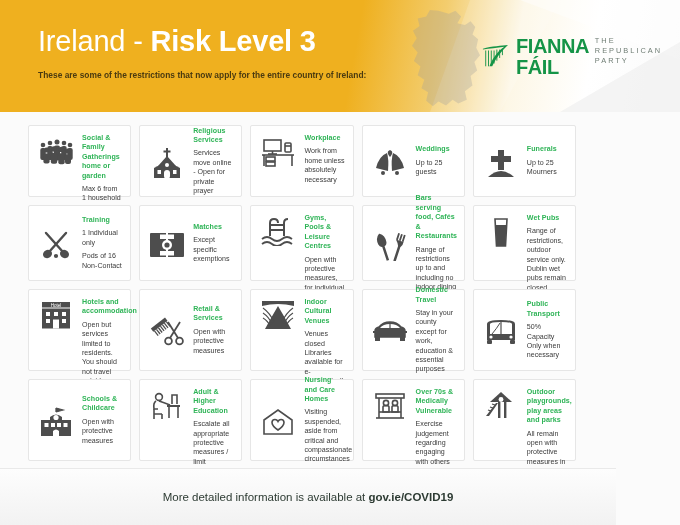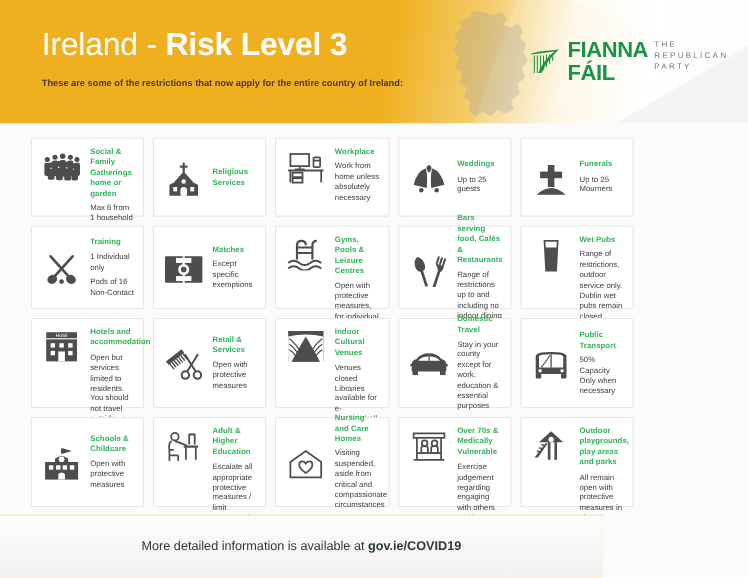--- a/index.html
+++ b/index.html
@@ -58,22 +58,22 @@
   .card-icon svg { display: block; }
   .card-body { flex: 1 1 auto; min-width: 0; padding-top: 1px; }
   .card-title { color: #2fb457; font-size: 7.1px; font-weight: 700; line-height: 9.4px; letter-spacing: .04px; }
   .card-text { color: #3b3b3b; font-size: 7.1px; font-weight: 400; line-height: 9.4px; margin-top: 4px; }
 
   
   .card.vcenter { align-items: center; }
 
   
   .footer {
-    position: absolute; left: 0; top: 468px; width: 548px; height: 57px;
-    background: #fde047;
+    position: absolute; left: 0; top: 468px; width: 616px; height: 57px;
+    background: #86efac;
     border-top: 1px solid #e9e9e9;
     display: flex; align-items: center; justify-content: center;
   }
   .footer-band { position: absolute; inset: 0; background: linear-gradient(180deg,#fdfdfd 0%, #f2f2f2 100%); }
   .footer-text { position: relative; font-size: 11.5px; color: #2d3b33; font-weight: 400; }
   .footer-text b { font-weight: 700; }
 </style>
 </head>
 <body>
 
@@ -158,20 +158,21 @@
             <path d="M17 9 L26 19 L8 19 Z"></path>
             <path d="M4 31 L4 21 Q17 13 30 21 L30 31 Z"></path>
             <rect x="14" y="23" width="6" height="9" rx="3" fill="#ffffff"></rect>
             <circle cx="17" cy="18" r="2" fill="#ffffff"></circle>
             <rect x="7.5" y="23" width="3.5" height="4" fill="#ffffff"></rect>
             <rect x="23" y="23" width="3.5" height="4" fill="#ffffff"></rect>
           </svg>
         </div>
         <div class="card-body">
           <div class="card-title">Religious Services</div>
+          <div class="card-text">Services move online - Open for private prayer</div>
         </div>
       </div>
 
       <div class="card">
         <div class="card-icon">
           <svg width="36" height="32" viewBox="0 0 36 32" fill="none" stroke="#4d4d4d" stroke-width="1.6">
             <rect x="4" y="4" width="17" height="11"></rect>
             <line x1="12.5" y1="15" x2="12.5" y2="18"></line>
               <line x1="8" y1="18" x2="17" y2="18"></line>
             <rect x="25" y="7" width="6" height="9" rx="1"></rect>

